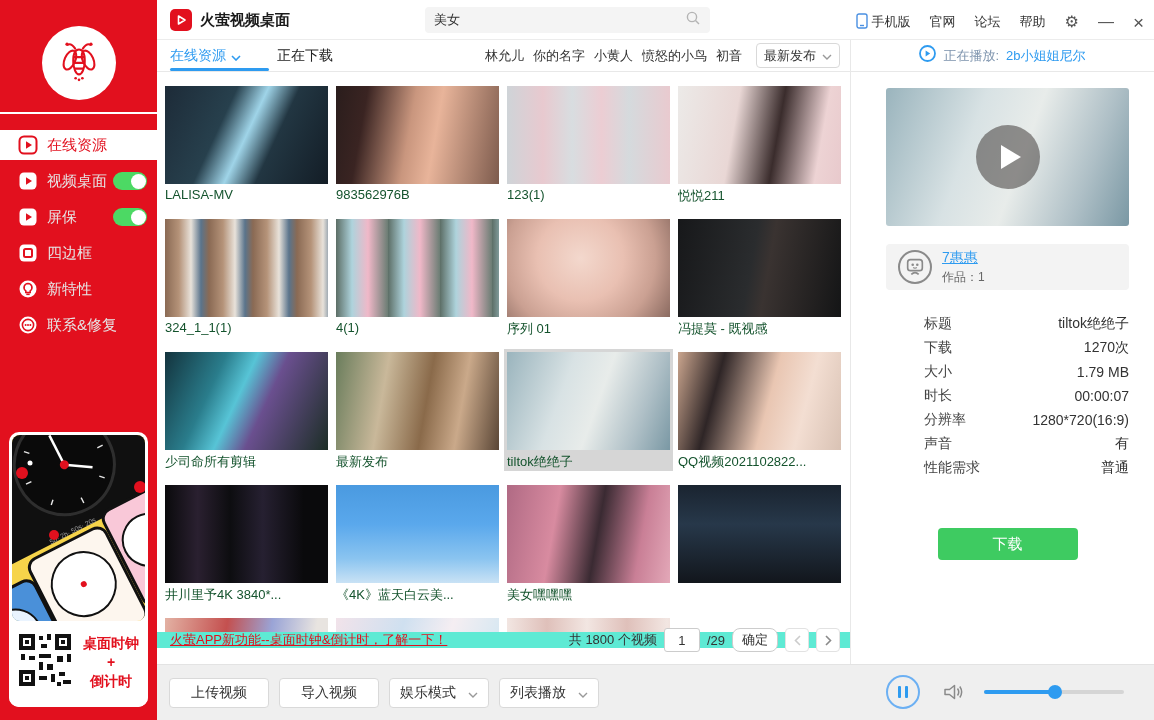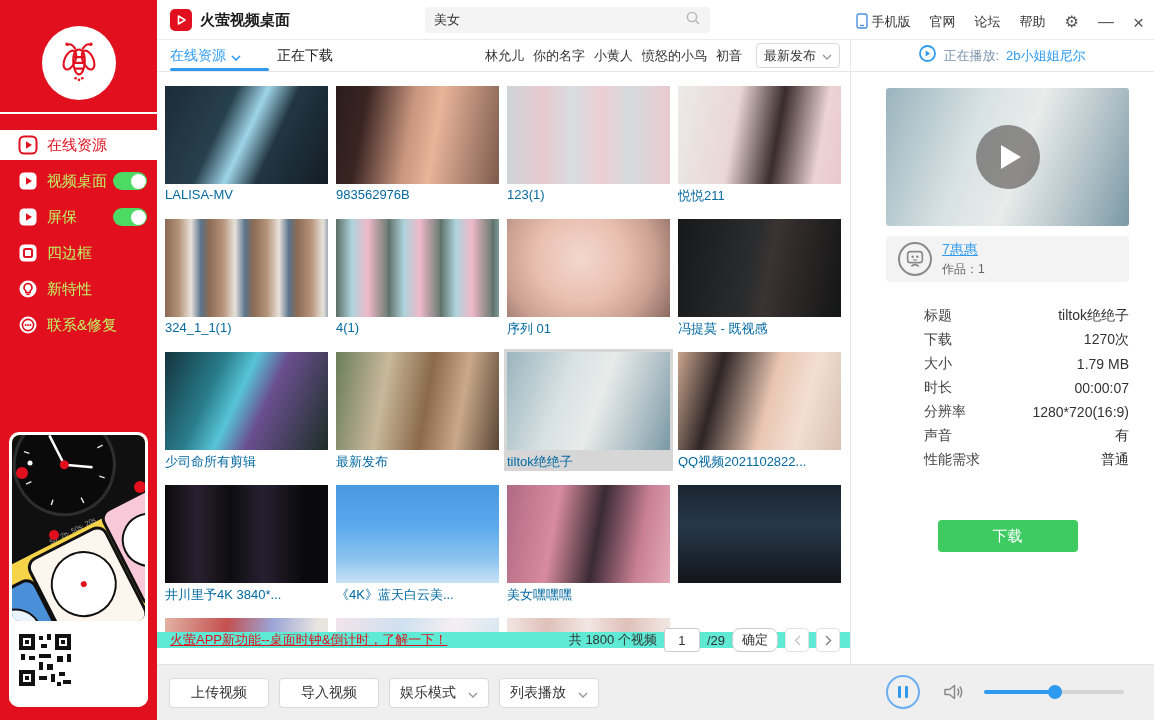--- a/index.html
+++ b/index.html
@@ -6,21 +6,21 @@
   html,body { width:1154px; height:720px; overflow:hidden; }
   body { font-family:"Liberation Sans","DejaVu Sans",sans-serif; background:#fff; }
   .app { position:relative; width:1154px; height:720px; overflow:hidden; background:#fff; }
 
   
   .sidebar { position:absolute; left:0; top:0; width:157px; height:720px; background:#e2101e; }
   .logo-wrap { position:absolute; left:0; top:26px; width:157px; display:flex; justify-content:center; }
   .logo-circle { width:74px; height:74px; background:#fff; border-radius:50%; display:flex; align-items:center; justify-content:center; }
   .sidebar-divider { position:absolute; left:0; top:112px; width:157px; height:2px; background:#fff; }
   .menu { position:absolute; left:0; top:130px; width:157px; }
-  .menu-item { position:relative; height:30px; margin-bottom:6px; display:flex; align-items:center; padding-left:18px; color:#bef264; font-size:15px; cursor:pointer; }
+  .menu-item { position:relative; height:30px; margin-bottom:6px; display:flex; align-items:center; padding-left:18px; color:#e5e5e5; font-size:15px; cursor:pointer; }
   .menu-item .mi-icon { width:20px; height:20px; margin-right:9px; flex:0 0 auto; }
   .menu-item.active { background:#fff; color:#e2101e; }
   .toggle { margin-left:auto; margin-right:10px; width:34px; height:18px; border-radius:9px; background:#4cd964; position:relative; }
   .toggle .knob { position:absolute; right:1.5px; top:1.5px; width:15px; height:15px; border-radius:50%; background:#fff; }
   .promo { position:absolute; left:9px; right:9px; top:432px; bottom:13px; background:#fff; border-radius:10px; overflow:hidden; }
   .promo-collage { position:absolute; left:3px; right:3px; top:3px; height:186px; border-radius:8px; overflow:hidden; }
   .promo-bottom { position:absolute; left:0; right:0; bottom:0; height:84px; background:#fff; display:flex; align-items:center; padding:0 6px 6px 8px; gap:7px; }
   .promo-text { color:#e2101e; font-weight:bold; font-size:14px; text-align:center; line-height:19px; flex:1; }
 
   
@@ -50,34 +50,34 @@
   .nowplaying { position:absolute; left:693px; top:0; width:304px; height:32px; border-bottom:1px solid #e8e8e8; border-left:1px solid #e8e8e8; display:flex; align-items:center; justify-content:center; gap:7px; }
   .np-label { font-size:13px; color:#7d93ad; }
   .np-name { font-size:13px; color:#2e9bf0; cursor:pointer; }
 
   
   .grid-scroll { position:absolute; left:0; top:72px; width:693px; height:560px; overflow:hidden; }
   .grid { display:flex; flex-wrap:wrap; column-gap:8px; row-gap:17px; padding:14px 0 0 8px; }
   .cell { width:163px; cursor:pointer; }
   .cell.selected { background:#d6d6d6; box-shadow:0 0 0 3px #d6d6d6; }
   .thumb { width:163px; height:98px; background:#ddd; }
-  .vlabel { width:163px; margin-top:3px; font-size:13px; color:#0369a1; white-space:nowrap; overflow:hidden; height:15px; }
+  .vlabel { width:163px; margin-top:3px; font-size:13px; color:#14532d; white-space:nowrap; overflow:hidden; height:15px; }
   .grid-footer { position:absolute; left:0; top:632px; width:693px; height:16px; display:flex; align-items:center; padding:0 10px 0 13px; background:#5eead4;gap:12px; }
   .announce { font-size:13px; color:#e2101e; text-decoration:underline; cursor:pointer; }
   .pager { margin-left:auto; display:flex; align-items:center; gap:7px; font-size:13px; color:#333; }
   .page-input { width:36px; height:24px; border:1px solid #ccc; border-radius:3px; text-align:center; font-size:13px; color:#333; outline:none; font-family:inherit; }
   .confirm-btn { height:24px; padding:0 9px; border:1px solid #ccc; border-radius:8px; background:#fff; font-size:13px; color:#333; cursor:pointer; font-family:inherit; }
   .arrow-btn { width:24px; height:24px; border:1px solid #e2e2e2; border-radius:4px; background:#fff; display:flex; align-items:center; justify-content:center; cursor:pointer; }
 
   
   .right-panel { position:absolute; left:693px; top:72px; width:304px; height:592px; border-left:1px solid #e8e8e8; background:#fff; padding:0 25px 0 35px; }
   .preview { position:relative; margin-top:16px; height:138px; border-radius:3px; overflow:hidden; cursor:pointer; }
   .play-overlay { position:absolute; left:50%; top:50%; transform:translate(-50%,-50%); width:64px; height:64px; border-radius:50%; background:rgba(66,60,58,.55); display:flex; align-items:center; justify-content:center; }
   .play-tri { width:0; height:0; border-left:20px solid #fff; border-top:12px solid transparent; border-bottom:12px solid transparent; margin-left:6px; }
-  .author-card { margin-top:10px; height:46px; background:#f3f3f3; border-radius:4px; display:flex; align-items:center; padding:0 12px; gap:10px; }
+  .author-card { margin-top:18px; height:46px; background:#f3f3f3; border-radius:4px; display:flex; align-items:center; padding:0 12px; gap:10px; }
   .avatar { width:34px; height:34px; border-radius:50%; border:2px solid #8a8a8a; display:flex; align-items:center; justify-content:center; background:#f3f3f3; }
   .author-name { font-size:14px; color:#2e9bf0; text-decoration:underline; cursor:pointer; }
   .author-works { font-size:12px; color:#666; margin-top:2px; }
   .details { margin-top:22px; padding-left:38px; }
   .drow { display:flex; height:24px; align-items:center; font-size:14px; }
   .dlabel { color:#444; }
   .dvalue { margin-left:auto; color:#333; }
   .download-btn { display:block; margin:48px auto 0; width:140px; height:32px; background:#3ecb61; border:none; border-radius:4px; color:#fff; font-size:15px; cursor:pointer; font-family:inherit; }
 
   
@@ -256,20 +256,25 @@
                 <rect x="42" y="6" width="8" height="8"></rect>
                 <rect x="6" y="42" width="8" height="8"></rect>
               </g>
             <g fill="#111">
                 <rect x="8" y="8" width="4" height="4"></rect>
                 <rect x="44" y="8" width="4" height="4"></rect>
                 <rect x="8" y="44" width="4" height="4"></rect>
               </g>
           </svg>
         </span>
+        <div class="promo-text">
+          <div>桌面时钟</div>
+          <div>+</div>
+          <div>倒计时</div>
+        </div>
       </div>
     </div>
   </div>
 
   <div class="main">
 
     <div class="topbar">
       <div class="app-id">
         <span class="app-badge">
           <svg width="12" height="12" viewBox="0 0 12 12">

